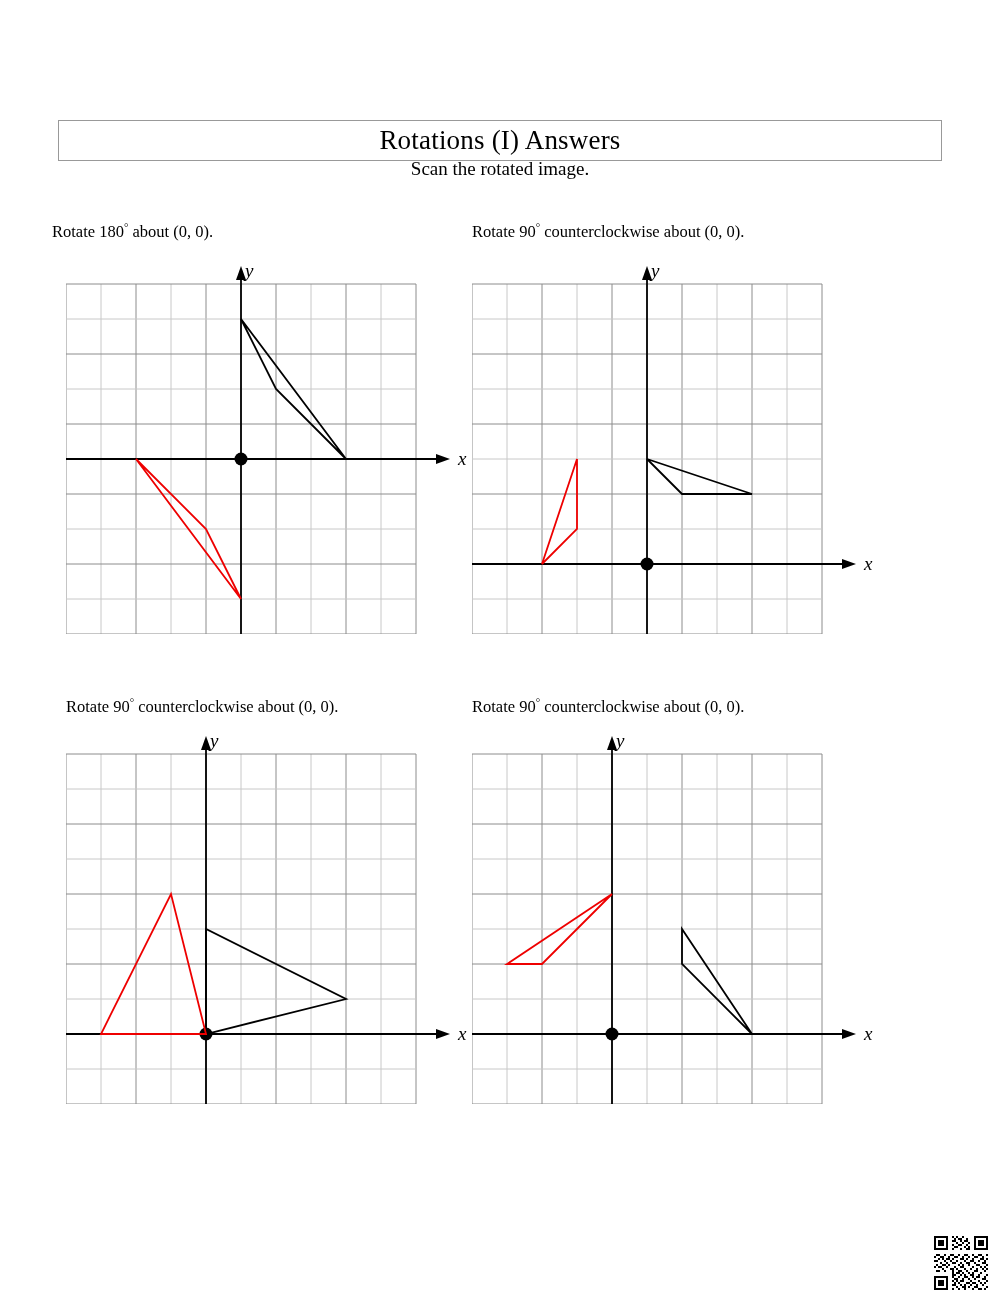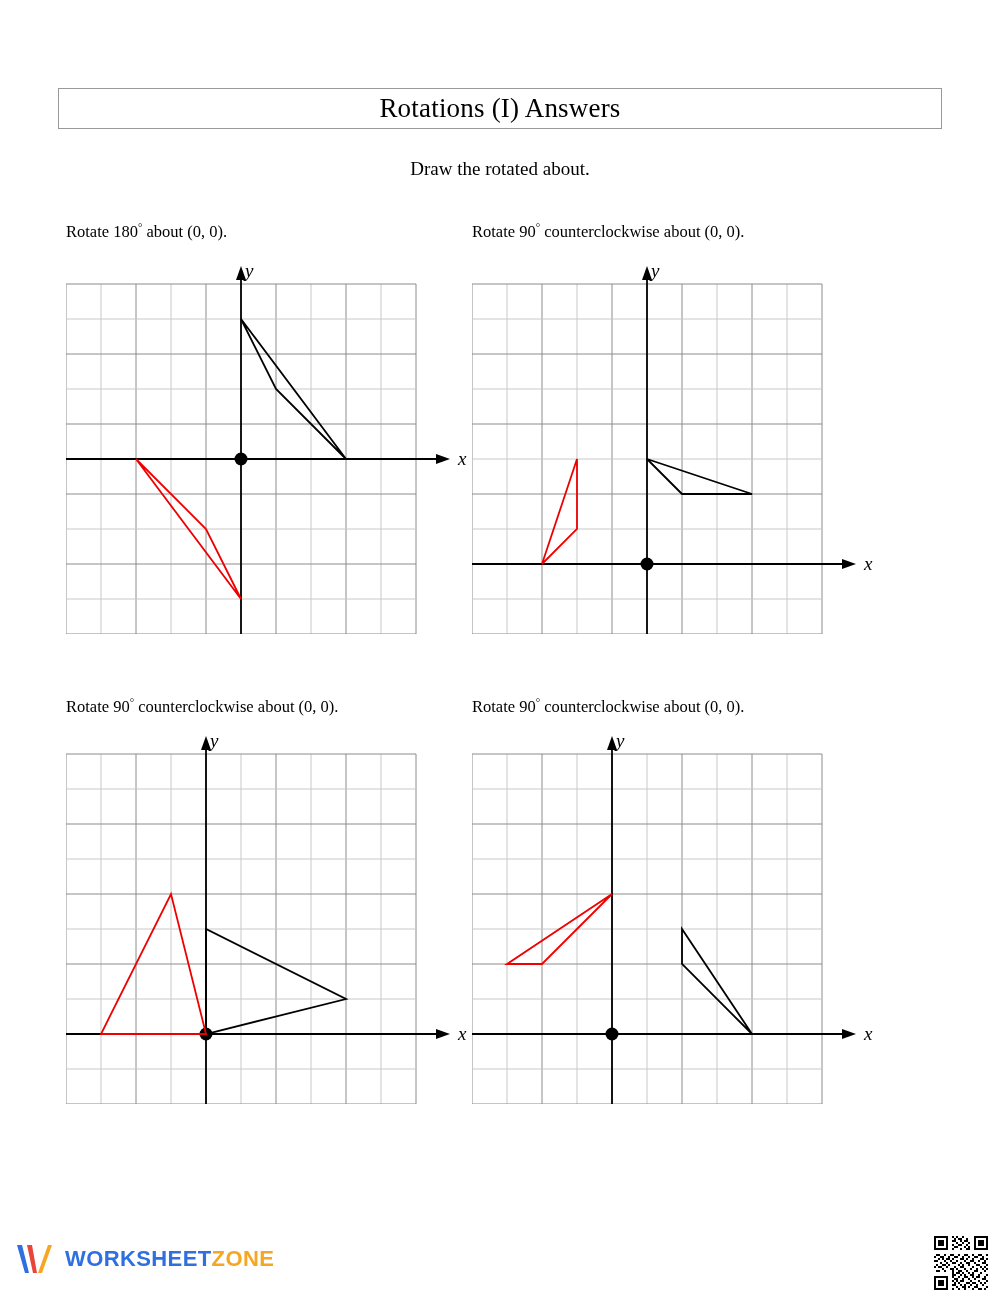--- a/index.html
+++ b/index.html
@@ -13,21 +13,21 @@
     position: relative;
     font-family: "Liberation Serif", serif;
     color: #000000;
     overflow: hidden;
   }
 
   
   .title-box {
     position: absolute;
     left: 58px;
-    top: 88px;
+    top: 120px;
     width: 884px;
     height: 41px;
     border: 1px solid #999999;
     box-sizing: border-box;
     display: flex;
     align-items: center;
     justify-content: center;
   }
   .title-text {
     font-size: 27px;
@@ -104,23 +104,23 @@
     height: 58px;
     background: #ffffff;
   }
 </style>
 </head>
 <body>
 
 <div class="title-box">
   <div class="title-text">Rotations (I) Answers</div>
 </div>
-<div class="subtitle">Draw the rotated about.</div>
-
-<div class="prob-label" id="lbl-1" style="left:66px; top:222px;text-align:right;">
+<div class="subtitle">Scan the rotated image.</div>
+
+<div class="prob-label" id="lbl-1" style="left:52px; top:222px;text-align:right;">
   <span>Rotate 180</span><span class="deg">°</span><span> about (0, 0).</span>
 </div>
 <div class="graph" id="graph-1" style="left:66px; top:262px;">
     <svg width="412" height="372" viewBox="0 0 412 372">
       <g>
         <line x1="0" y1="22" x2="0" y2="372" stroke="#8c8c8c" stroke-width="1"></line>
         <line x1="35" y1="22" x2="35" y2="372" stroke="#c8c8c8" stroke-width="1"></line>
         <line x1="70" y1="22" x2="70" y2="372" stroke="#8c8c8c" stroke-width="1"></line>
         <line x1="105" y1="22" x2="105" y2="372" stroke="#c8c8c8" stroke-width="1"></line>
         <line x1="140" y1="22" x2="140" y2="372" stroke="#8c8c8c" stroke-width="1"></line>
@@ -279,28 +279,20 @@
       </g>
       <circle cx="140" cy="302" r="6.5" fill="#000000"></circle>
       <polygon points="210,197 210,232 280,302" fill="none" stroke="#000000" stroke-width="1.8" stroke-linejoin="miter"></polygon>
       <polygon points="35,232 70,232 140,162" fill="none" stroke="#ee0000" stroke-width="1.8" stroke-linejoin="miter"></polygon>
       <text x="392" y="308" font-size="19" font-style="italic" font-family="&quot;Liberation Serif&quot;, serif" fill="#000">x</text>
       <text x="144" y="15" font-size="19" font-style="italic" font-family="&quot;Liberation Serif&quot;, serif" fill="#000">y</text>
     </svg>
   </div>
 
 <div class="footer">
-  <div class="brand">
-    <svg width="42" height="34" viewBox="0 0 42 34">
-      <path d="M3 3 L11 31 L15 31 L8 3 Z" fill="#2f6fe0"></path>
-      <path d="M13 3 L19 31 L23 31 L18 3 Z" fill="#e8453c"></path>
-      <path d="M34 3 L24 31 L28 31 L38 3 Z" fill="#f5a623"></path>
-    </svg>
-    <div class="brand-text"><span class="brand-worksheet">WORKSHEET</span><span class="brand-zone">ZONE</span></div>
-  </div>
   <div class="qr">
     <svg width="58" height="58" viewBox="0 0 29 29" shape-rendering="crispEdges">
       <rect width="29" height="29" fill="#fff"></rect>
       <g fill="#000">
         <rect x="1" y="1" width="7" height="1"></rect>
           <rect x="1" y="7" width="7" height="1"></rect>
         <rect x="1" y="1" width="1" height="7"></rect>
           <rect x="7" y="1" width="1" height="7"></rect>
         <rect x="3" y="3" width="3" height="3"></rect>
         <rect x="21" y="1" width="7" height="1"></rect>

